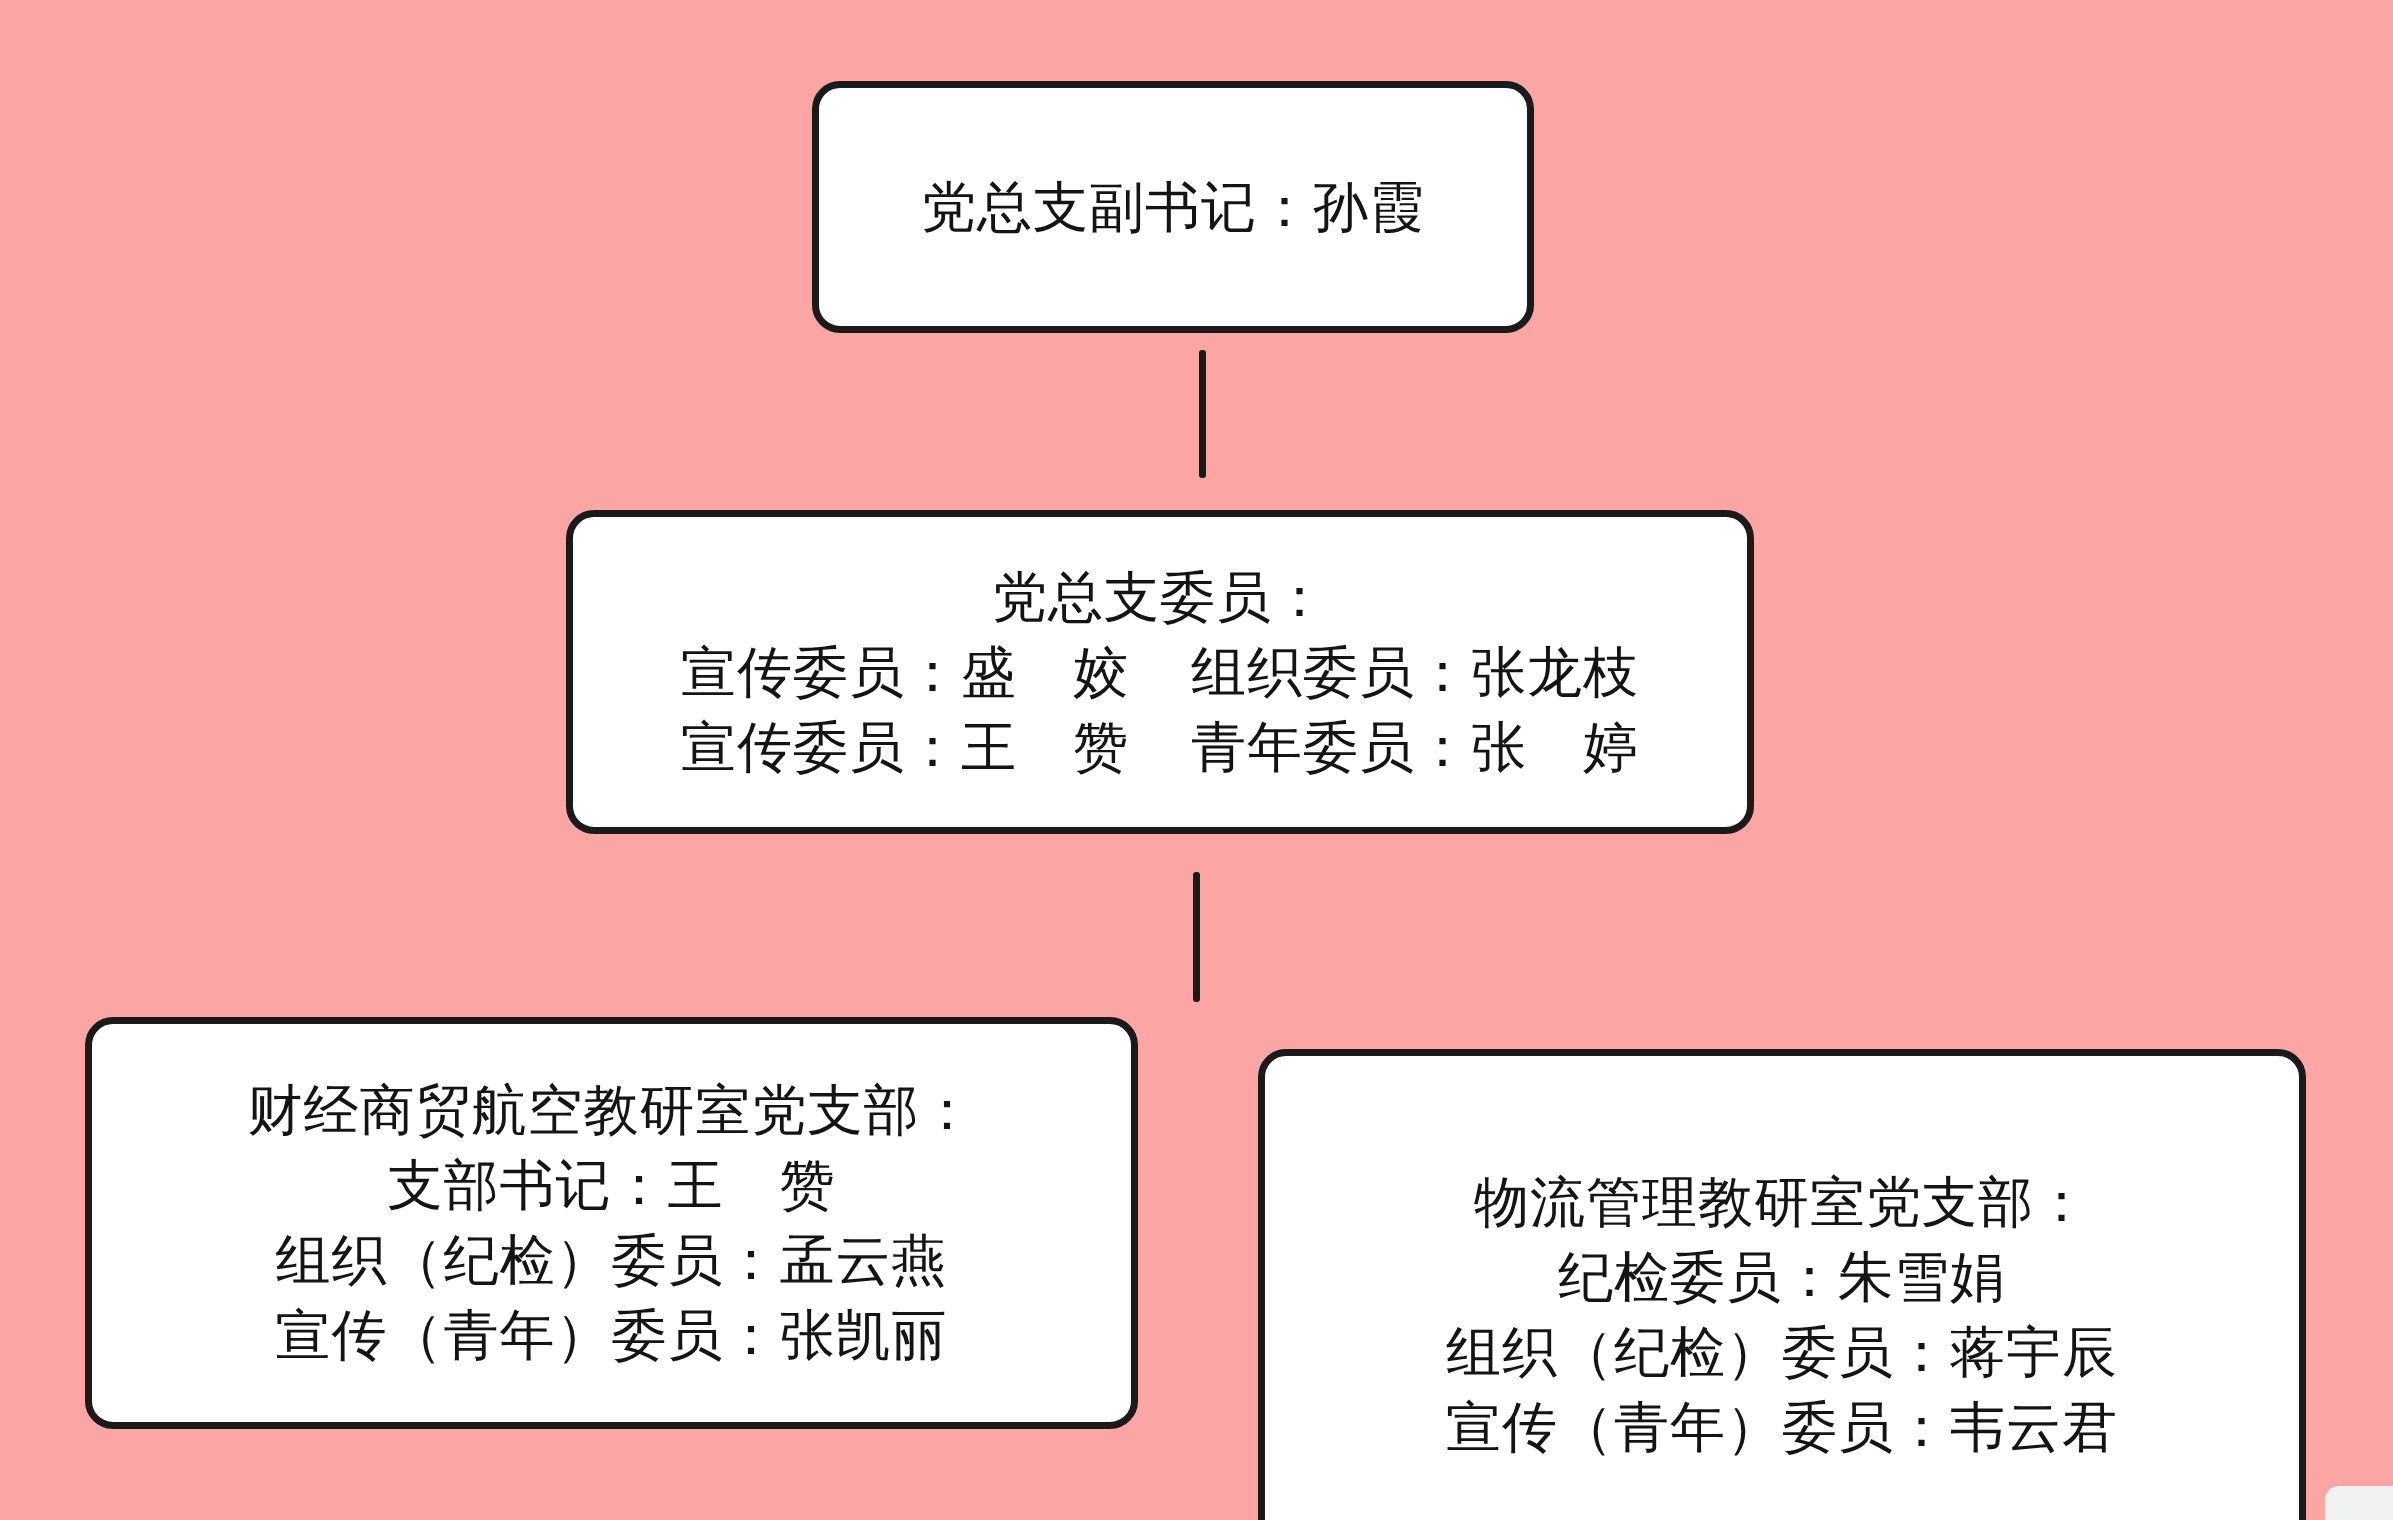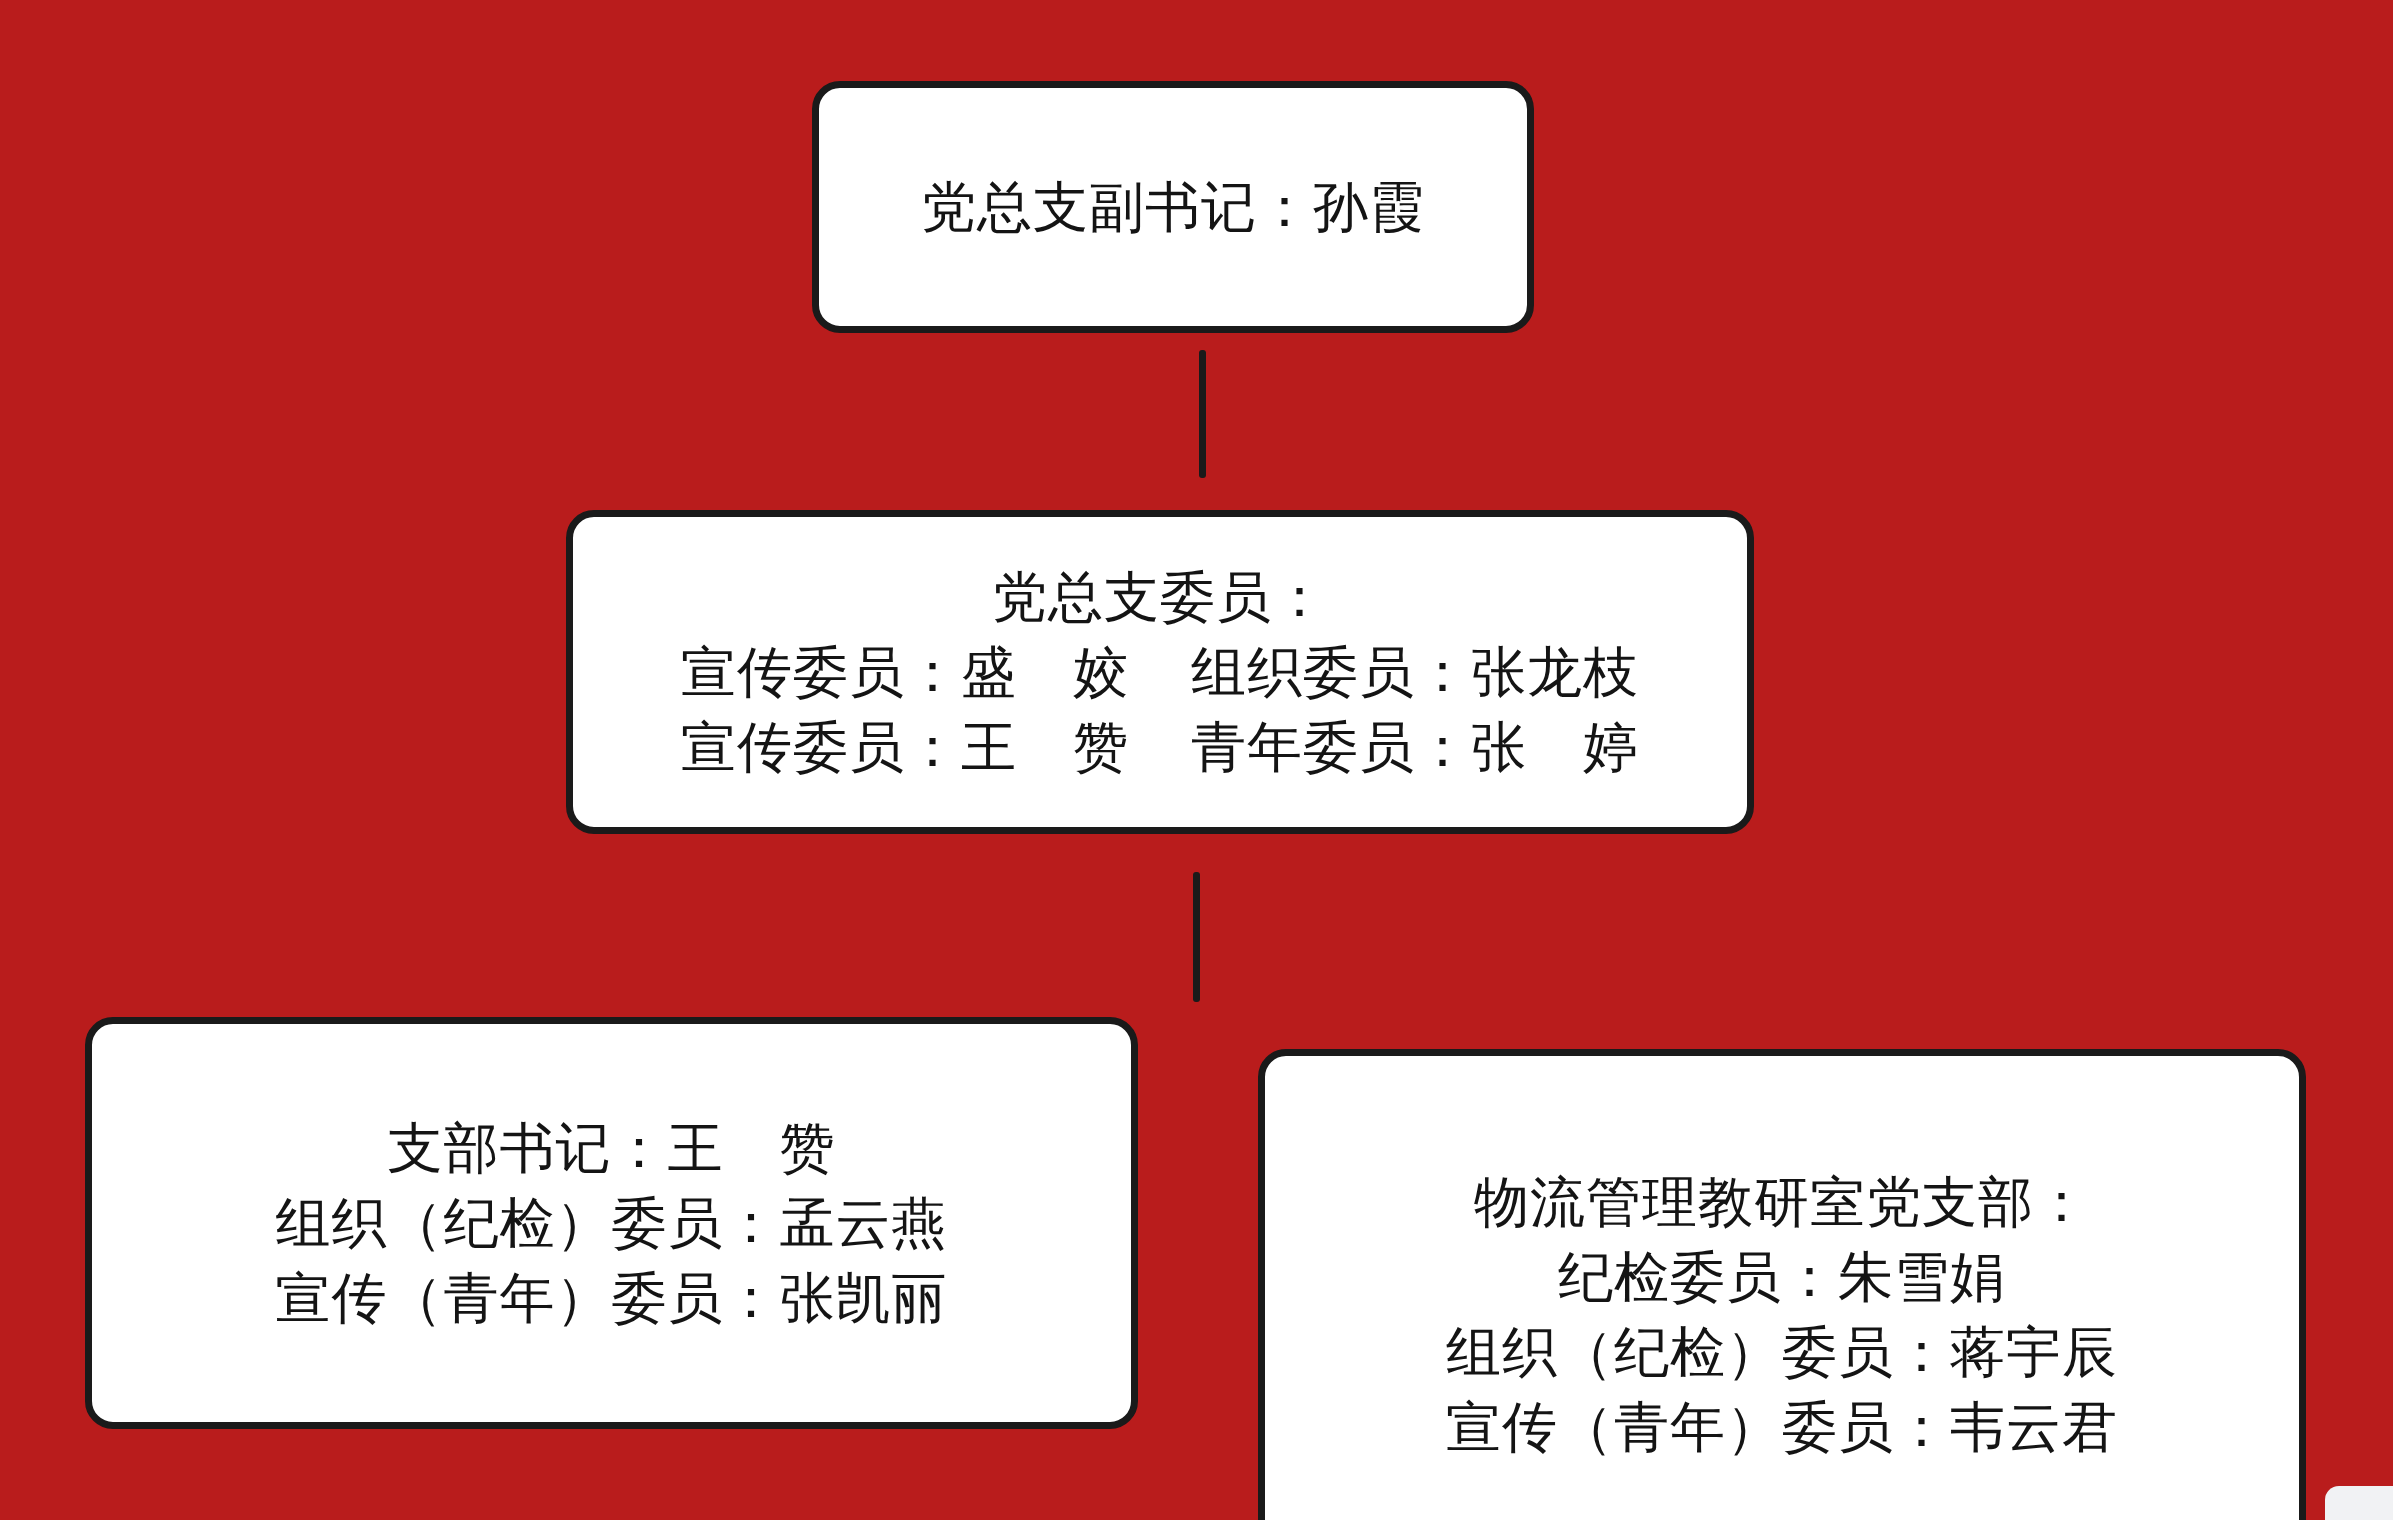--- a/index.html
+++ b/index.html
@@ -4,21 +4,21 @@
 <style>
   html, body {
     margin: 0;
     padding: 0;
     background: #ffffff;
   }
   .stage {
     position: relative;
     width: 2393px;
     height: 1520px;
-    background: #b91c1c;
+    background: #fca5a5;
     overflow: hidden;
     font-family: "Liberation Sans", "DejaVu Sans", sans-serif;
     color: #141414;
   }
   .box {
     position: absolute;
     box-sizing: border-box;
     border: 7px solid #1a1a1a;
     border-radius: 28px;
     background: #ffffff;
@@ -81,20 +81,21 @@
     </div>
     <div class="member-row">
       <span>宣传委员：王　赞</span>
       <span>青年委员：张　婷</span>
     </div>
   </div>
 
   <div class="vline v2"></div>
 
   <div class="box box-bleft">
+    <div class="node-line">财经商贸航空教研室党支部：</div>
     <div class="node-line">支部书记：王　赞</div>
     <div class="node-line">组织（纪检）委员：孟云燕</div>
     <div class="node-line">宣传（青年）委员：张凯丽</div>
   </div>
 
   <div class="box box-bright">
     <div class="node-line">物流管理教研室党支部：</div>
     <div class="node-line">纪检委员：朱雪娟</div>
     <div class="node-line">组织（纪检）委员：蒋宇辰</div>
     <div class="node-line">宣传（青年）委员：韦云君</div>

